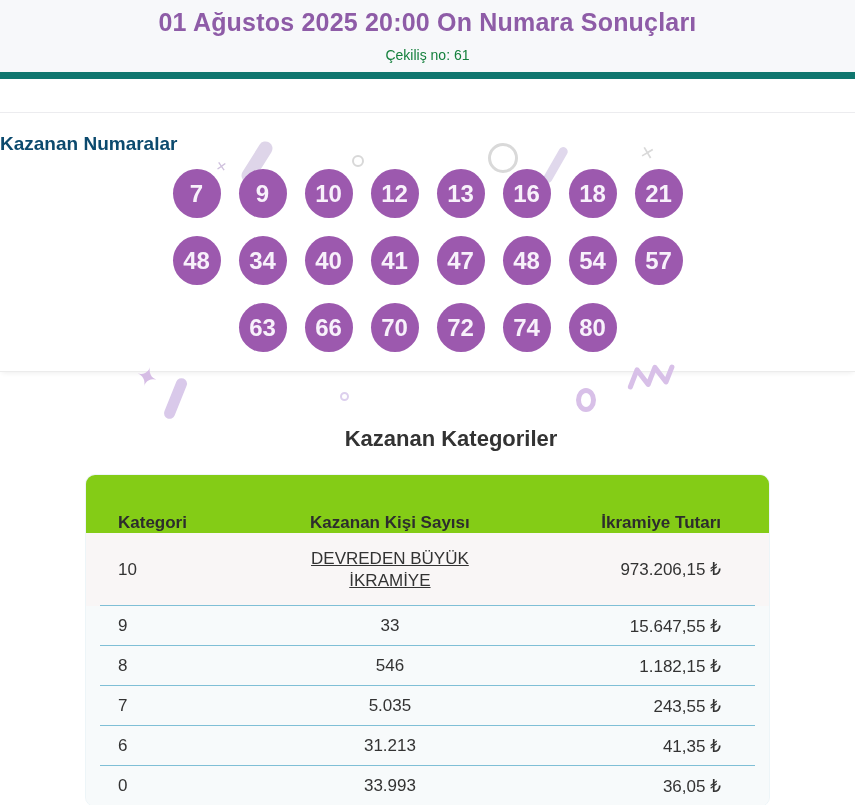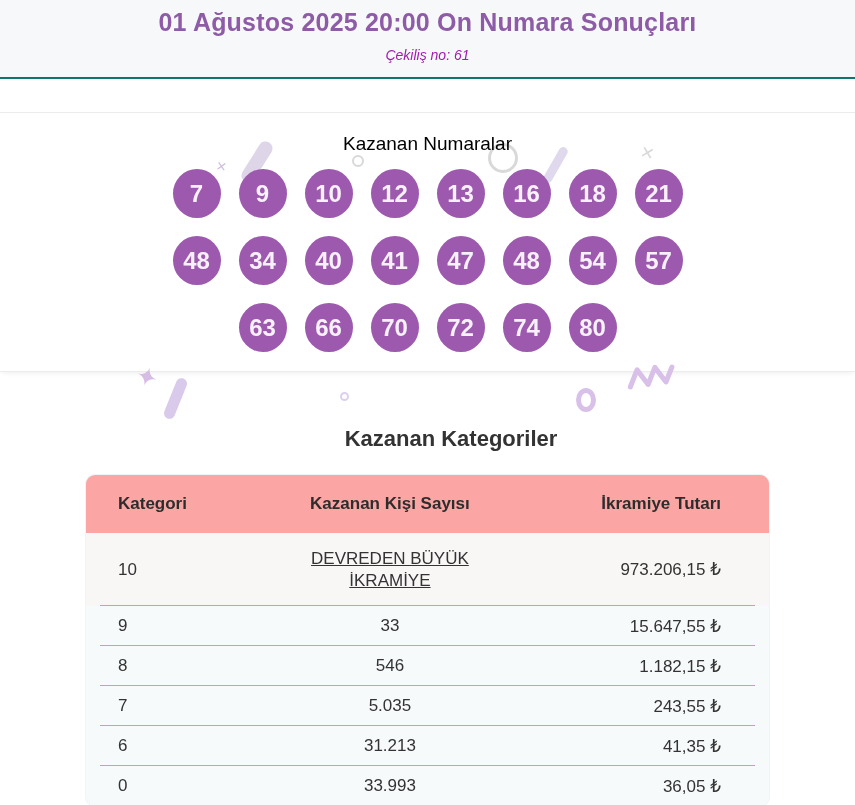--- a/index.html
+++ b/index.html
@@ -1,42 +1,42 @@
 <!DOCTYPE html>
 <html><head>
 <meta charset="utf-8">
 <style>
   html,body { margin:0; padding:0; background:#ffffff; }
   body { font-family:"Liberation Sans","DejaVu Sans",sans-serif; }
   .page { position:relative; width:855px; height:805px; margin:0 auto; background:#ffffff; overflow:hidden; }
 
   
-  .top-area { height:79px; background:#f7f8fa; border-bottom:2px solid #0f766e; text-align:center; box-sizing:border-box; padding-top:8px; }
+  .top-area { height:79px; background:#f7f8fa; border-bottom:7px solid #0f766e; text-align:center; box-sizing:border-box; padding-top:8px; }
   .page-title { margin:0; color:#8e5ca7; font-size:25px; font-weight:bold; letter-spacing:.2px; }
-  .draw-no { margin-top:10px; color:#a21caf; font-size:14px;font-style:italic; }
+  .draw-no { margin-top:10px; color:#15803d; font-size:14px; }
   .band { height:33px; background:#ffffff; border-bottom:1px solid #ececef; }
 
   
   .numbers-card { position:relative; background:#ffffff; height:259px; box-sizing:border-box; padding-top:20px;
                   border-bottom:1px solid #ececec; box-shadow:0 3px 5px -2px rgba(0,0,0,.07); }
-  .numbers-heading { margin:0 0 14px; text-align:center; color:#000000; font-size:19px; font-weight:normal; position:relative; z-index:2; }
+  .numbers-heading { margin:0 0 14px; text-align:left; color:#0c4a6e; font-size:19px; font-weight:bold; position:relative; z-index:2; }
   .num-row { display:flex; justify-content:center; gap:18px; margin-bottom:18px; position:relative; z-index:2; }
   .num-ball { width:48px; height:49px; border-radius:50%; background:#9c59ae; color:#f8f1fb;
               font-size:24px; font-weight:bold; display:flex; align-items:center; justify-content:center; }
 
   
   .decor { position:absolute; pointer-events:none; z-index:1; }
   .d-bar { border-radius:7px; }
   .d-ring { border-radius:50%; box-sizing:border-box; }
   .d-glyph { line-height:1; }
 
   
   .categories-heading { margin:54px 0 22px; text-align:center; color:#333333; font-size:22px; font-weight:bold;padding-left:47px; }
   .cat-table { width:685px; margin:0 auto; border-radius:10px; overflow:hidden; background:#f7fafb; border:1px solid #edf5f8; box-sizing:border-box; }
-  .thead { display:flex; align-items:center; height:58px; background:#fca5a5; font-weight:bold; font-size:17px; color:#2d2d2d; }
+  .thead { display:flex; align-items:flex-end; height:58px; background:#84cc16; font-weight:bold; font-size:17px; color:#2d2d2d; }
   .col-cat   { width:22%; box-sizing:border-box; padding-left:32px; text-align:left; }
   .col-win   { width:45%; text-align:center; }
   .col-prize { flex:1; box-sizing:border-box; padding-right:48px; text-align:right; }
   .trow { position:relative; display:flex; align-items:center; min-height:40px; font-size:17px; color:#333333; background:#f7fafb; }
   .trow::after { content:""; position:absolute; left:14px; right:14px; bottom:0; border-bottom:1px solid #7fbfd6; }
   .trow:last-child::after { display:none; }
   .trow-big { min-height:73px; background:#f9f6f6; }
   .winners-wrap { display:inline-block; max-width:200px; line-height:1.25;text-decoration:underline; }
 </style>
 </head>

